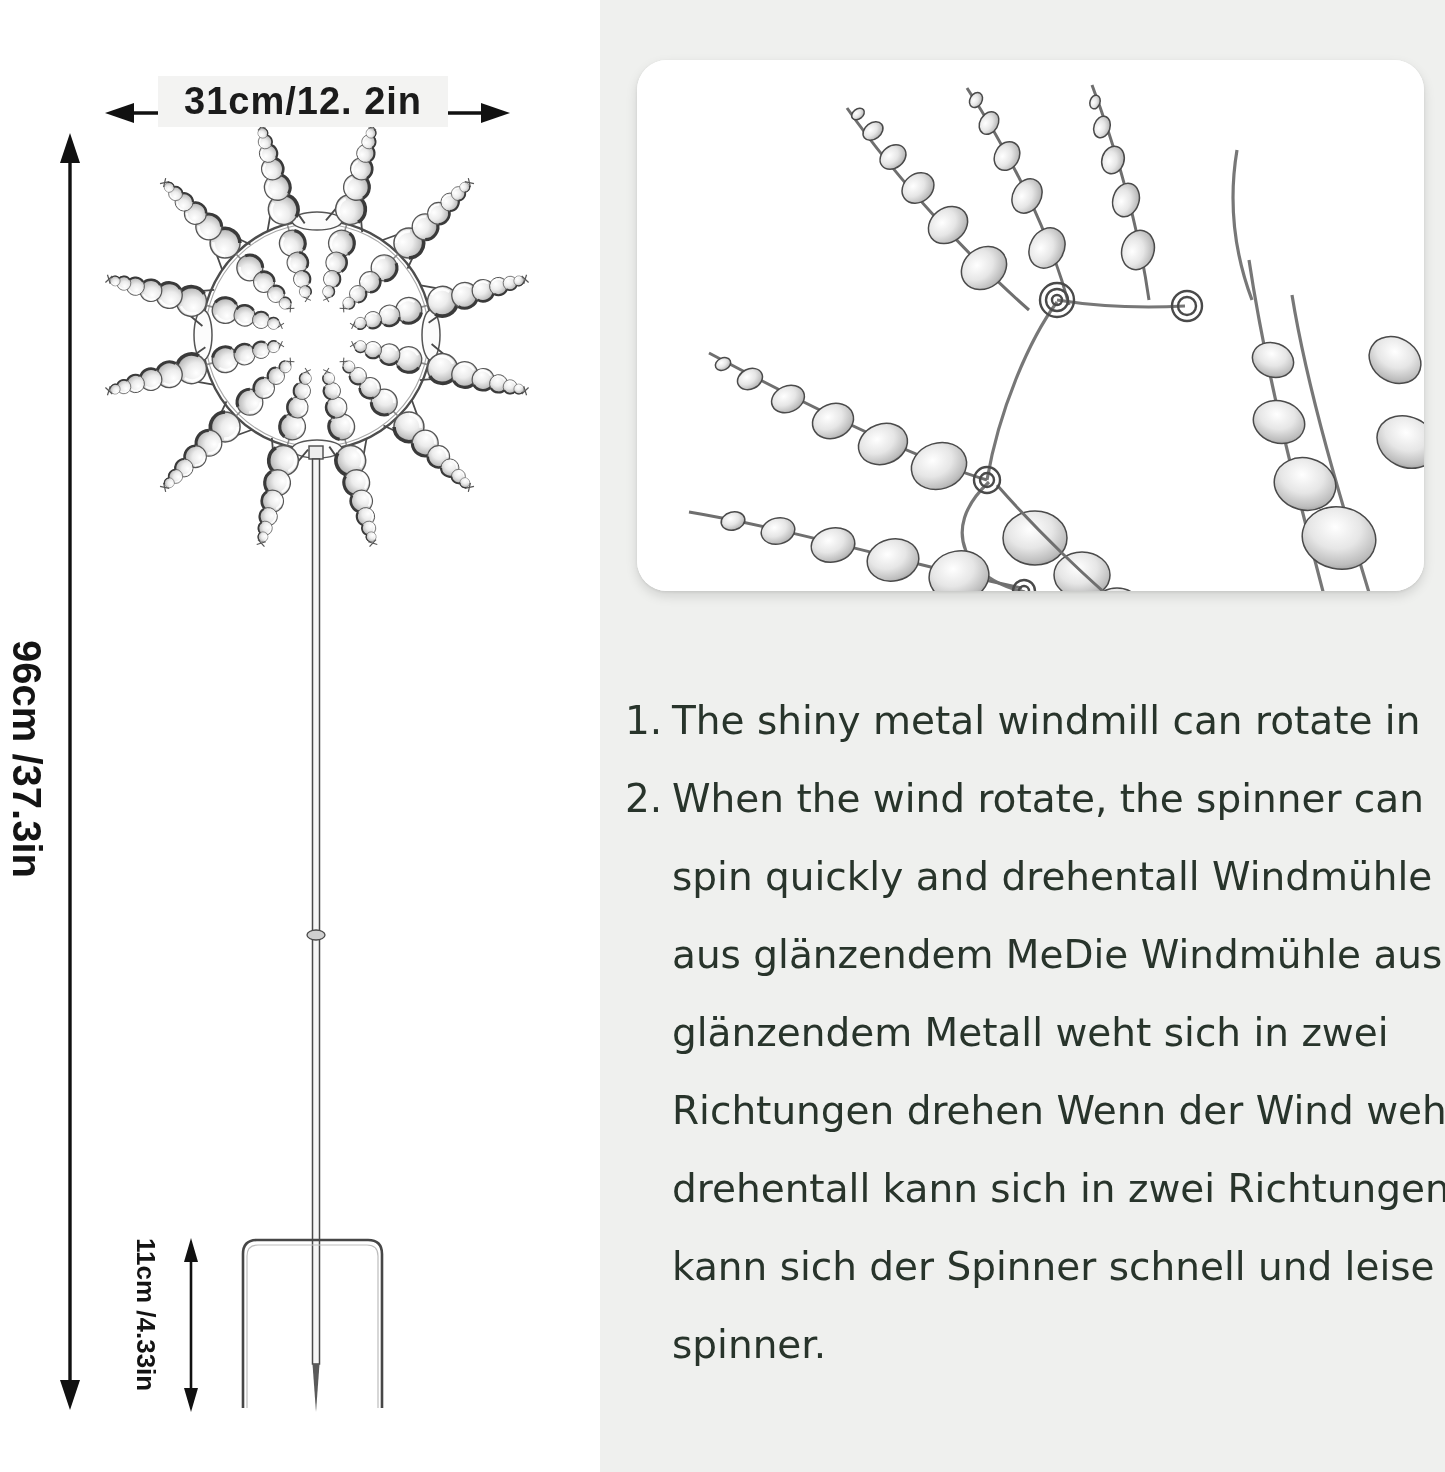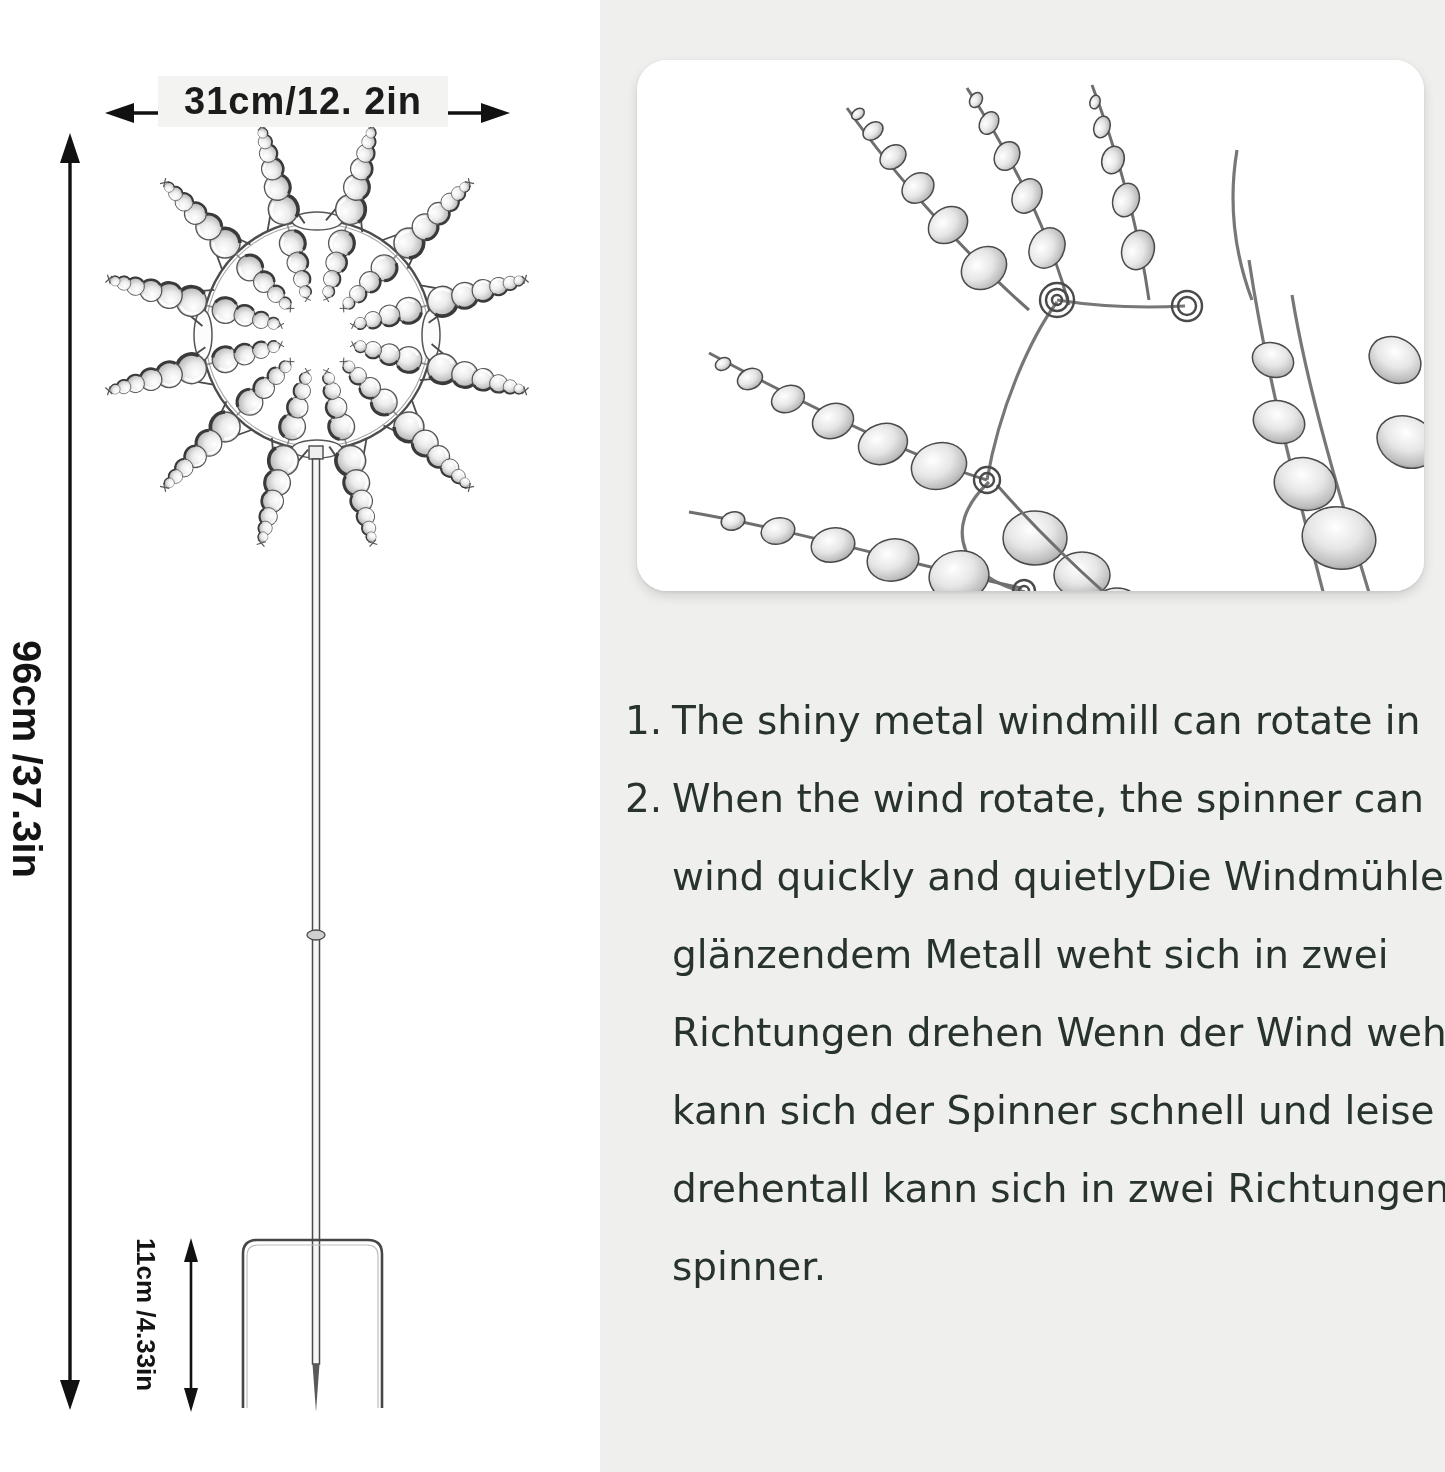--- a/index.html
+++ b/index.html
@@ -283,24 +283,25 @@
     <div class="desc">
 
       <div class="desc-item">
         <span class="desc-num">1.</span>
         <div class="desc-line">The shiny metal windmill can rotate in</div>
       </div>
 
       <div class="desc-item">
         <span class="desc-num">2.</span>
         <div class="desc-line">When the wind rotate, the spinner can</div>
-        <div class="desc-line">wind quickly and quietlyDie Windmühle</div>
+        <div class="desc-line">spin quickly and drehentall Windmühle</div>
+        <div class="desc-line">aus glänzendem MeDie Windmühle aus</div>
         <div class="desc-line">glänzendem Metall weht sich in zwei</div>
         <div class="desc-line">Richtungen drehen Wenn der Wind weht,</div>
+        <div class="desc-line">drehentall kann sich in zwei Richtungen</div>
         <div class="desc-line">kann sich der Spinner schnell und leise</div>
-        <div class="desc-line">drehentall kann sich in zwei Richtungen</div>
         <div class="desc-line">spinner.</div>
       </div>
 
     </div>
   </div>
 
 </div>
 
 </body></html>

